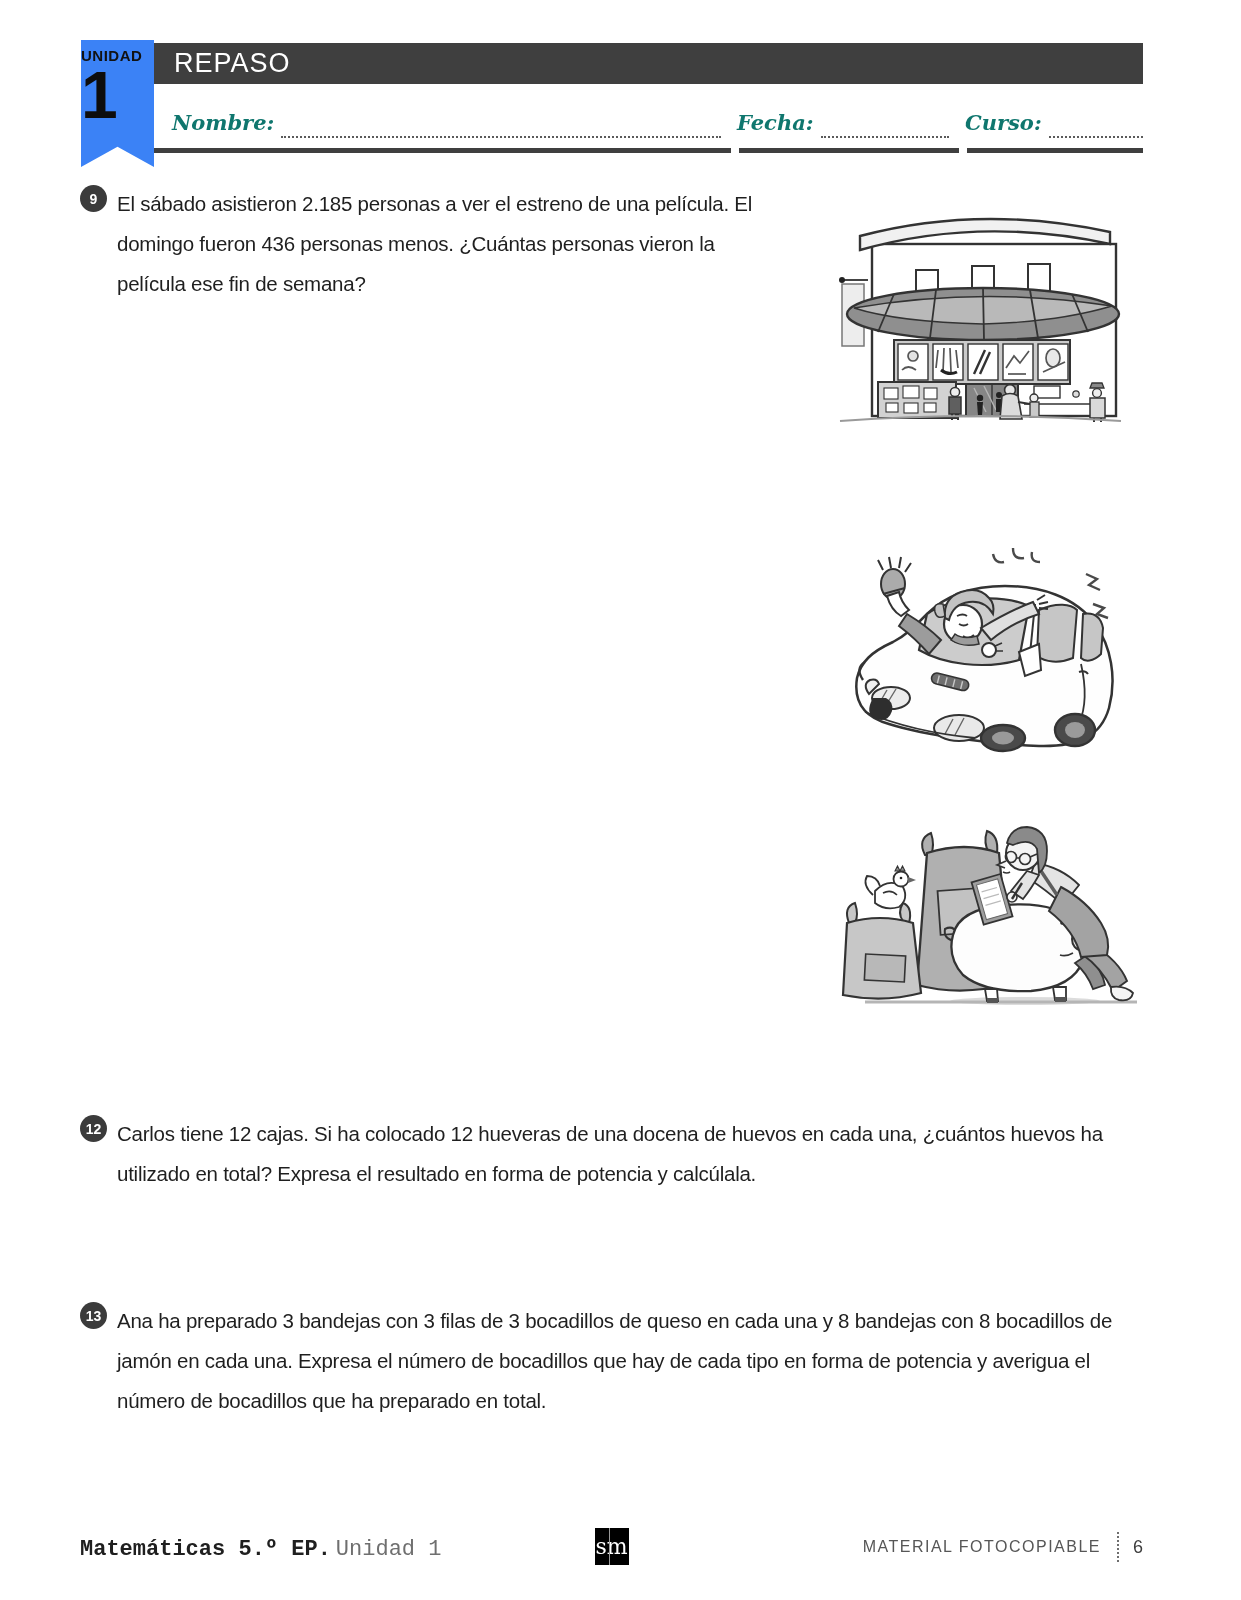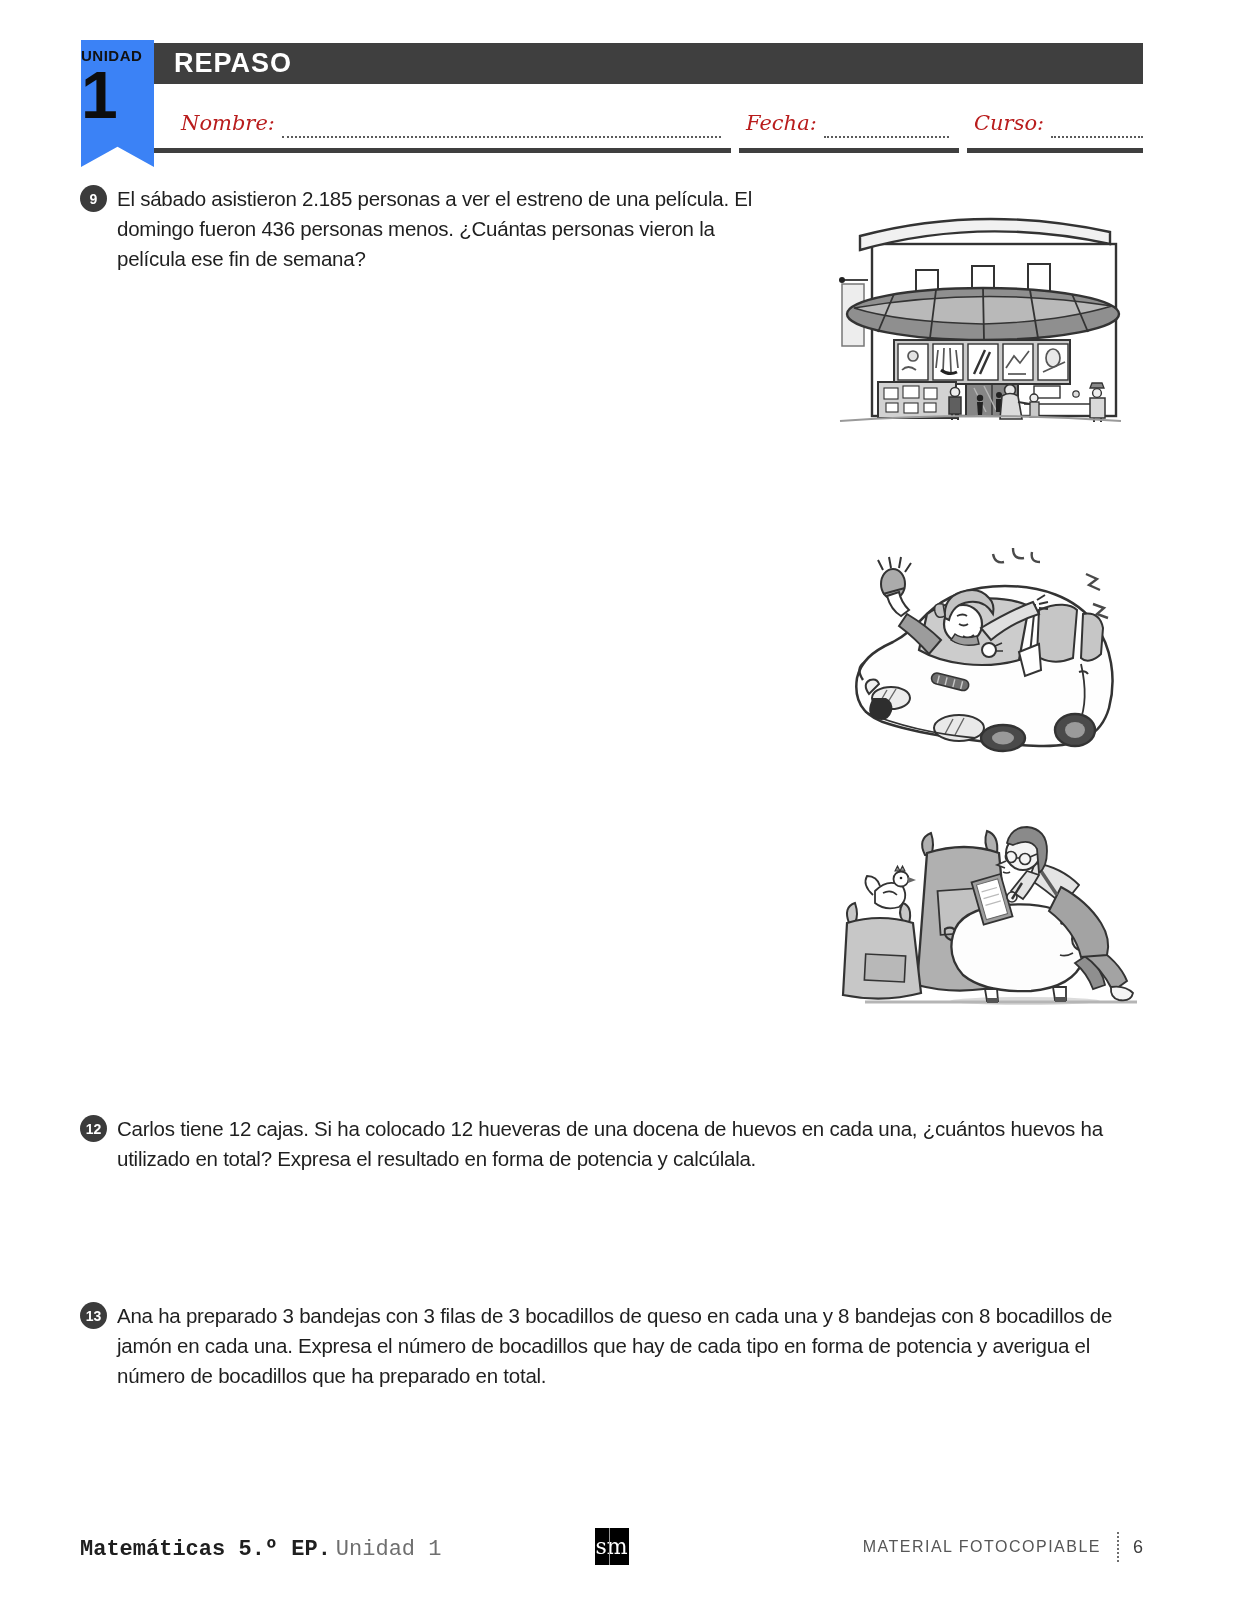--- a/index.html
+++ b/index.html
@@ -5,59 +5,59 @@
   * { margin:0; padding:0; box-sizing:border-box; }
   body { background:#ffffff; font-family:"Liberation Sans", sans-serif; }
   .page { position:relative; width:1241px; height:1600px; background:#fff; overflow:hidden; }
 
   
   .title-bar{
     position:absolute; left:140px; top:43px; width:1003px; height:41px;
     background:#3f3f3f; display:flex; align-items:center;
   }
   .title-bar .title{
-    color:#fff; font-weight:700; font-size:27px; letter-spacing:1px;
+    color:#fff; font-weight:400; font-size:27px; letter-spacing:1px;
     padding-left:34px; font-family:"Liberation Sans", sans-serif;
   }
   .unit-ribbon{
     position:absolute; left:81px; top:40px; width:73px; height:127px;
     background:#3b82f6; z-index:5; text-align:left;
     clip-path:polygon(0 0,100% 0,100% 100%,50% 84%,0 100%);
   }
   .unit-ribbon .unit-label{ margin-top:7px; font-size:15px; font-weight:800; color:#111; letter-spacing:.5px; }
   .unit-ribbon .unit-number{ font-size:66px; font-weight:800; color:#0d0d0d; line-height:62px; letter-spacing:-2px; }
 
   .fields-row{
     position:absolute; left:172px; top:100px; width:971px; height:38px;
     display:flex; align-items:flex-end;
   }
   .field{ display:flex; align-items:flex-end; }
   .field-name{ width:565px; padding-right:16px; }
   .field-date{ width:228px; padding-right:16px; }
   .field-course{ width:178px; }
   .script-label{
-    font-family:"DejaVu Serif", serif; font-style:italic; font-weight:normal;
-    font-size:21px; color:#b91c1c; white-space:nowrap; line-height:30px;margin-left:9px;
+    font-family:"DejaVu Serif", serif; font-style:italic; font-weight:bold;
+    font-size:21px; color:#0f766e; white-space:nowrap; line-height:30px;
   }
   .dots{ flex:1; border-bottom:2px dotted #5a5a5a; height:24px; margin-left:7px; }
 
   .rule-seg{ position:absolute; top:148px; height:5px; background:#3f3f3f; }
   .rule-a{ left:140px; width:591px; }
   .rule-b{ left:739px; width:220px; }
   .rule-c{ left:967px; width:176px; }
 
   
   .problem{ position:absolute; left:80px; display:flex; align-items:flex-start; gap:10px; }
   .badge{
     flex:none; width:27px; height:27px; border-radius:50%; background:#3b3b3b;
     color:#fff; font-size:14px; font-weight:bold; display:flex; align-items:center; justify-content:center;
     margin-top:1px;
   }
   .ptext{
-    flex:1; font-size:20.5px; line-height:30px; color:#1f1f1f; letter-spacing:-0.25px;
+    flex:1; font-size:20.5px; line-height:40px; color:#1f1f1f; letter-spacing:-0.25px;
     font-family:"Liberation Sans", sans-serif;
   }
   .p9  { top:184px;  width:697px; }
   .p10 { top:478px;  width:1047px; }
   .p11 { top:813px;  width:697px; }
   .p12 { top:1086px; width:1047px;margin-top:28px; }
   .p13 { top:1301px; width:1047px; }
 
   
   .illus{ position:absolute; }

